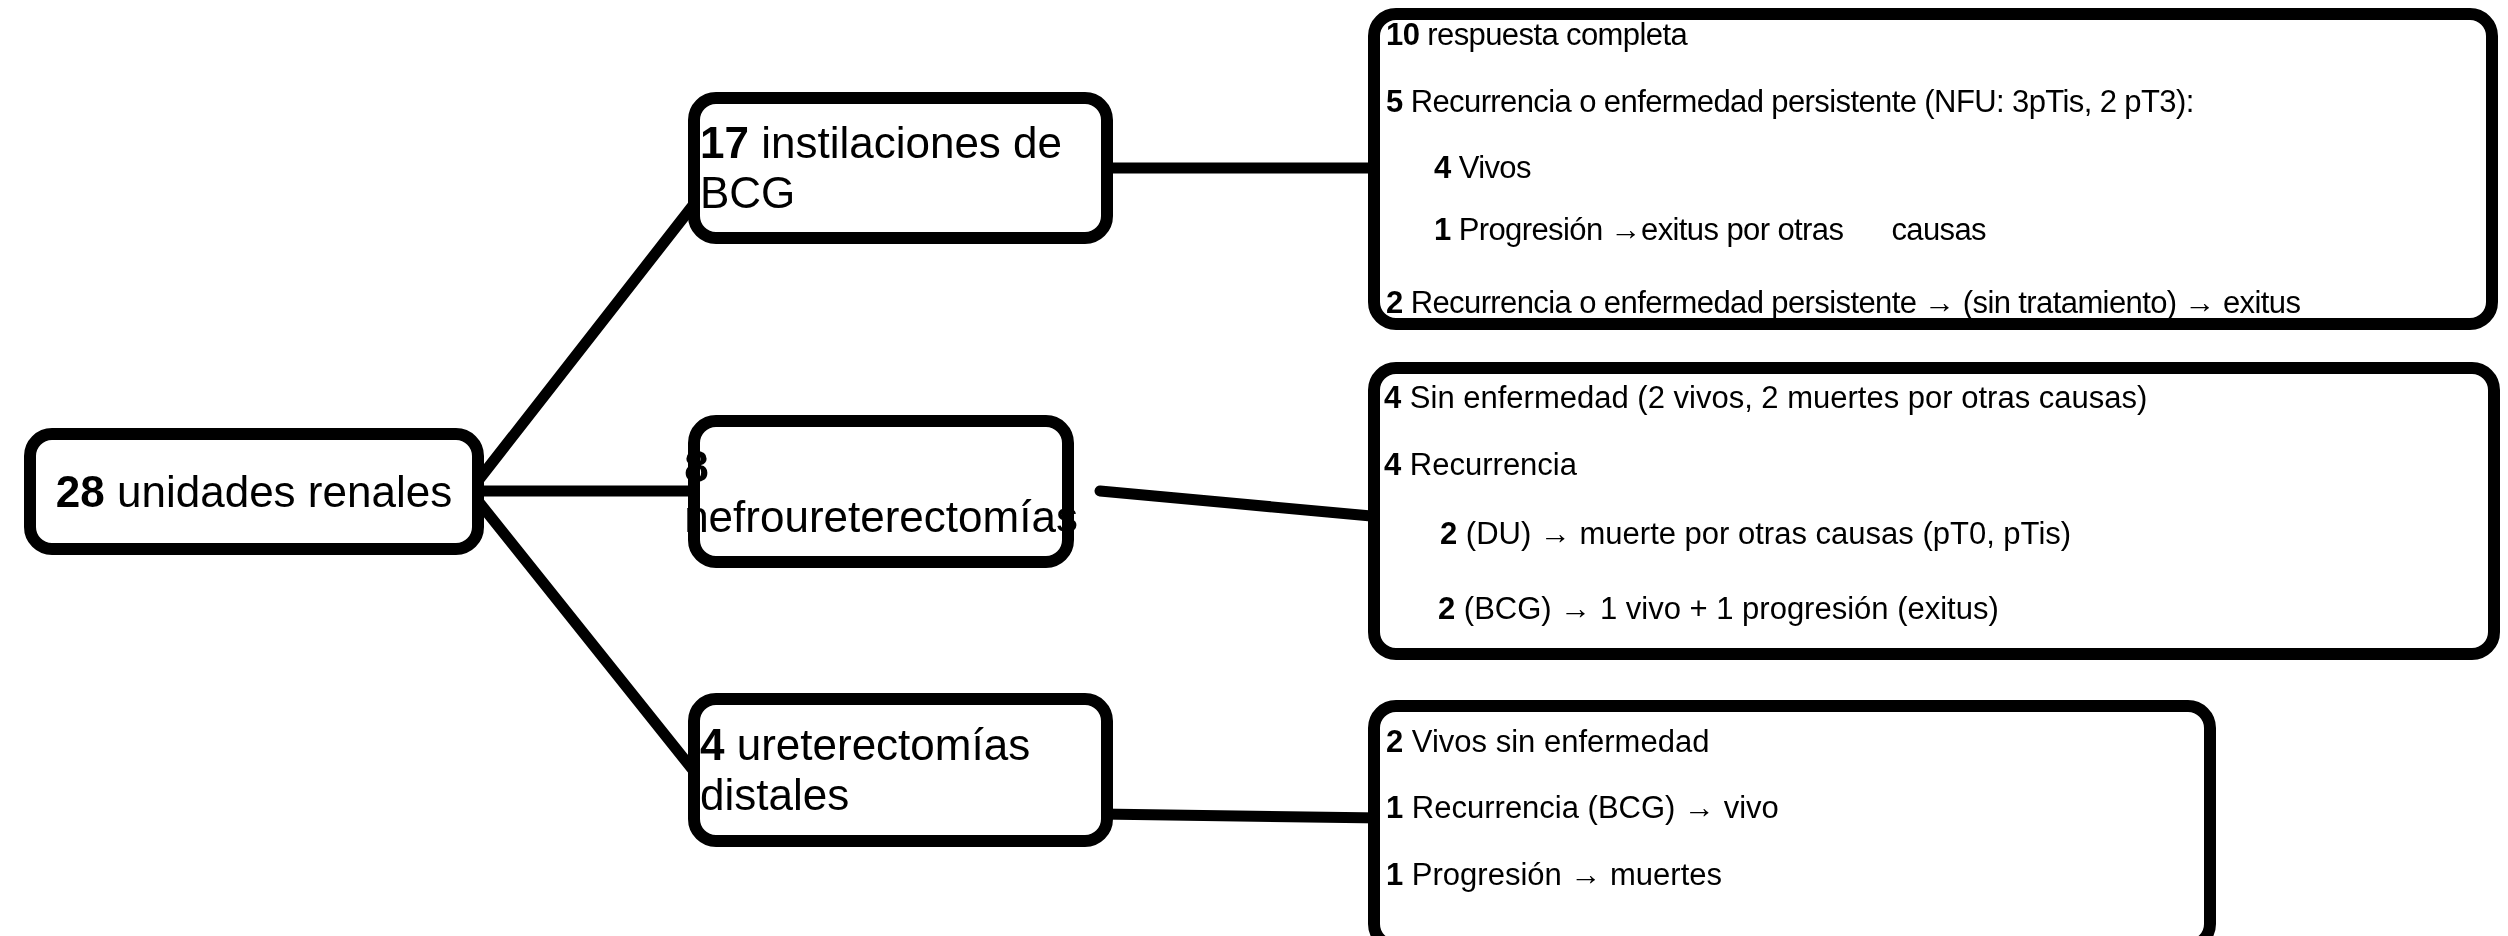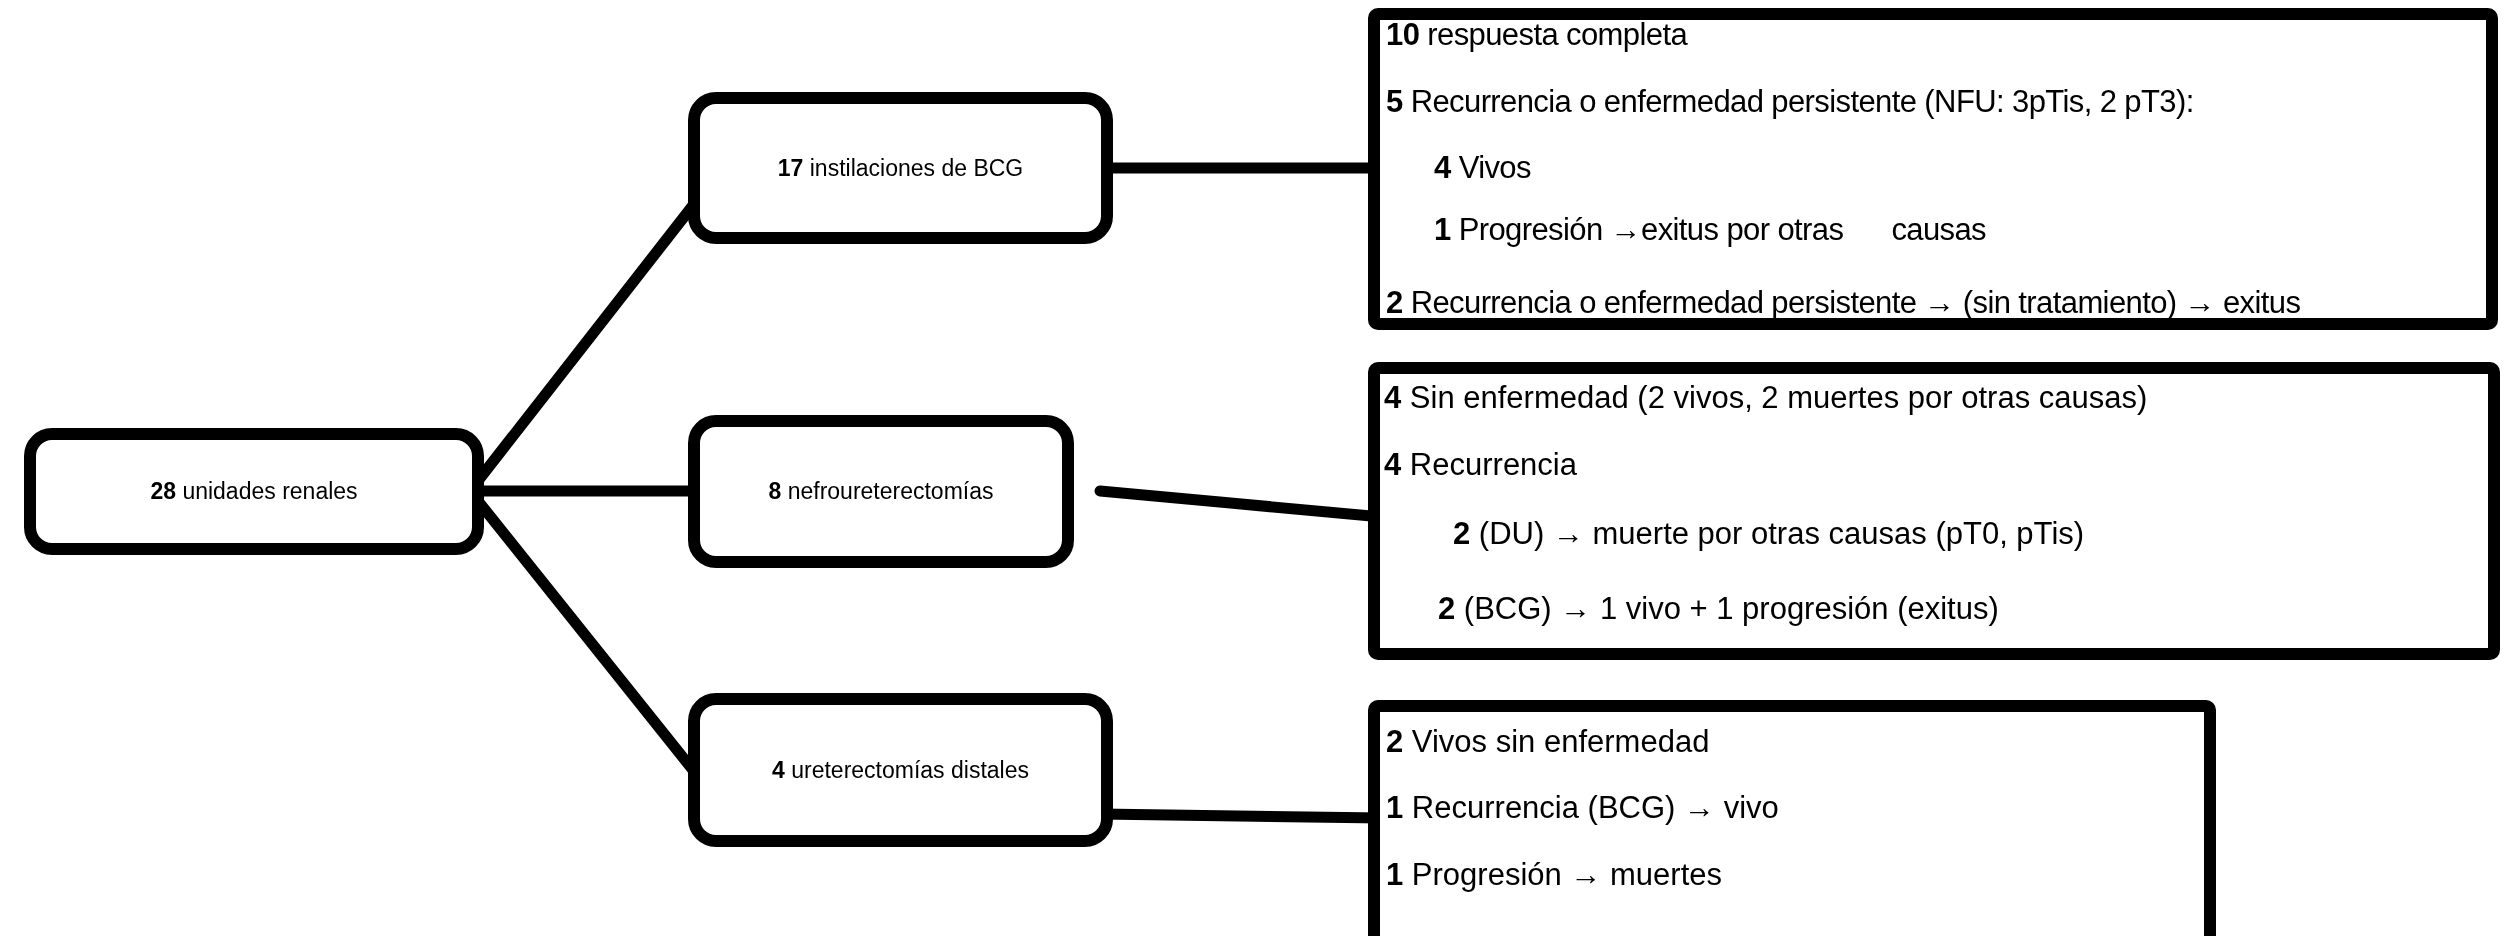--- a/index.html
+++ b/index.html
@@ -12,26 +12,26 @@
     overflow:hidden;
   }
   svg.connectors{position:absolute;left:0;top:0;z-index:1;}
   svg.connectors line{stroke:#000000;stroke-width:11;stroke-linecap:round;}
 
   .node{
     position:absolute;z-index:2;box-sizing:border-box;
     background:#ffffff;border:12px solid #000000;border-radius:28px;
     display:flex;align-items:center;justify-content:center;
   }
-  .node-label{font-size:23px;white-space:pre-wrap;}
+  .node-label{font-size:44px;white-space:pre-wrap;}
   .node-label b{font-weight:700;}
 
   .obox{
     position:absolute;z-index:2;box-sizing:border-box;
-    background:#ffffff;border:12px solid #000000;border-radius:10px;
+    background:#ffffff;border:12px solid #000000;border-radius:28px;
   }
   .oline{
     position:absolute;height:40px;line-height:40px;
     font-size:31px;white-space:pre-wrap;
   }
   .oline b{font-weight:700;}
   .cond .oline{letter-spacing:-0.6px;}
 </style>
 </head>
 <body>
@@ -67,21 +67,21 @@
     <div class="oline" style="top:-5px;left:6px"><b>10</b><span> respuesta completa</span></div>
     <div class="oline" style="top:62px;left:6px"><b>5</b><span> Recurrencia o enfermedad persistente (NFU: 3pTis, 2 pT3):</span></div>
     <div class="oline" style="top:128px;left:54px"><b>4</b><span> Vivos</span></div>
     <div class="oline" style="top:190px;left:54px"><b>1</b><span> Progresión →exitus por otras      causas</span></div>
     <div class="oline" style="top:263px;left:6px"><b>2</b><span> Recurrencia o enfermedad persistente → (sin tratamiento) → exitus</span></div>
   </div>
 
   <div class="obox" style="left:1368px;top:362px;width:1132px;height:298px">
     <div class="oline" style="top:4px;left:4px"><b>4</b><span> Sin enfermedad (2 vivos, 2 muertes por otras causas)</span></div>
     <div class="oline" style="top:71px;left:4px"><b>4</b><span> Recurrencia</span></div>
-    <div class="oline" style="top:140px;left:73px"><b>2</b><span> (DU) → muerte por otras causas (pT0, pTis)</span></div>
+    <div class="oline" style="top:140px;left:60px"><b>2</b><span> (DU) → muerte por otras causas (pT0, pTis)</span></div>
     <div class="oline" style="top:215px;left:58px"><b>2</b><span> (BCG) → 1 vivo + 1 progresión (exitus)</span></div>
   </div>
 
   <div class="obox" style="left:1368px;top:700px;width:848px;height:252px">
     <div class="oline" style="top:10px;left:6px"><b>2</b><span> Vivos sin enfermedad</span></div>
     <div class="oline" style="top:76px;left:6px"><b>1</b><span> Recurrencia (BCG) → vivo</span></div>
     <div class="oline" style="top:143px;left:6px"><b>1</b><span> Progresión → muertes</span></div>
   </div>
 
 </div>

